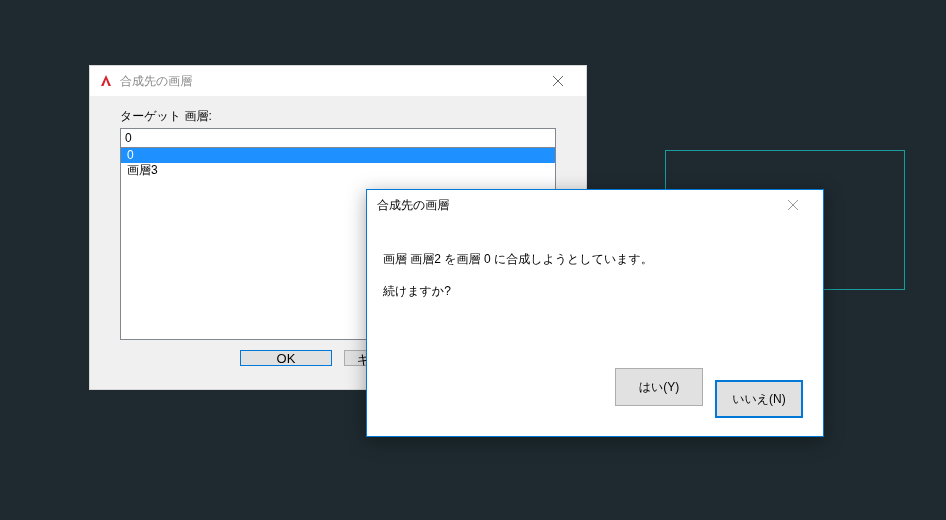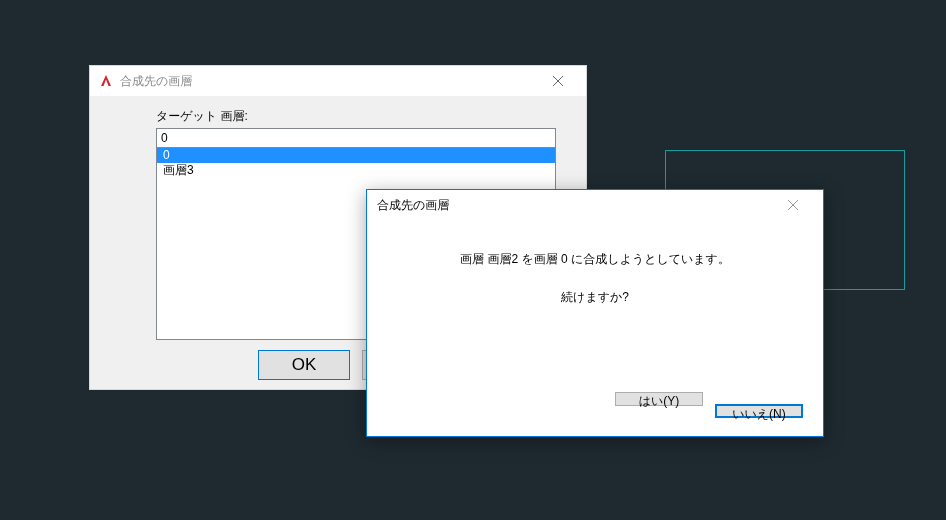--- a/index.html
+++ b/index.html
@@ -43,22 +43,21 @@
 }
 .dialog1 .titlebar .title-text {
   color: #888;
   flex: 1;
 }
 .dialog1 .titlebar .close {
   width: 40px; height: 26px;
   display: flex; align-items: center; justify-content: center;
 }
 .dialog1 .body {
-  padding: 12px 30px 8px 24px;
-  margin-left: 42px;
+  padding: 12px 30px 8px 30px;
 }
 .dialog1 .label { margin-bottom: 3px; }
 .dialog1 .input {
   width: 100%;
   height: 20px;
   border: 1px solid #828790;
   background: #fff;
   padding: 1px 4px;
   font-family: inherit;
   font-size: 12px;
@@ -82,25 +81,25 @@
   color: #fff;
 }
 .dialog1 .buttonrow {
   display: flex;
   justify-content: center;
   gap: 12px;
   margin-top: 10px;
 }
 .dialog1 .btn {
   width: 92px;
-  height: 30px;
+  height: 16px;
   border: 1px solid #adadad;
   background: #e1e1e1;
   font-family: inherit;
-  font-size: 17px;
+  font-size: 13px;
 }
 .dialog1 .btn.default {
   border: 1px solid #0078d7;
 }
 .dialog2 {
   position: absolute;
   left: 366px;
   top: 189px;
   width: 458px;
   height: 248px;
@@ -114,35 +113,34 @@
   align-items: center;
   padding: 0 10px;
 }
 .dialog2 .titlebar .title-text { flex: 1; }
 .dialog2 .titlebar .close {
   width: 40px; height: 26px;
   display: flex; align-items: center; justify-content: center;
   color: #999;
 }
 .dialog2 .body {
-  padding: 30px 28px 10px 28px;
-  text-align: center;
+  padding: 30px 28px 10px 16px;
 }
 .dialog2 .body p { margin: 0; line-height: 1.5; }
-.dialog2 .body .gap { margin-top: 20px; }
+.dialog2 .body .gap { margin-top: 14px; }
 .dialog2 .buttonrow {
   position: absolute;
   right: 20px;
   bottom: 18px;
   display: flex;
   gap: 12px;
 }
 .dialog2 .btn {
   width: 88px;
-  height: 14px;
+  height: 38px;
   border: 1px solid #adadad;
   background: #e1e1e1;
   font-family: inherit;
   font-size: 12px;
 }
 .dialog2 .btn.default {
   border: 2px solid #0078d7;
   margin-top: 12px;
 }
 </style>

